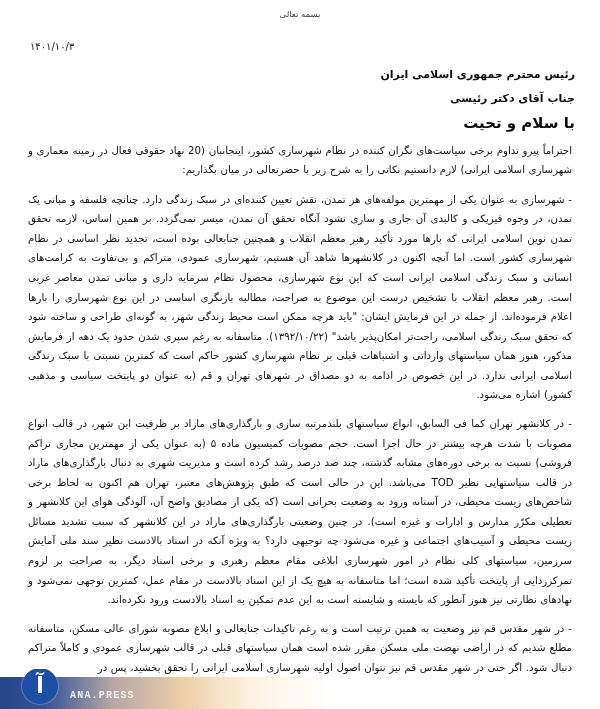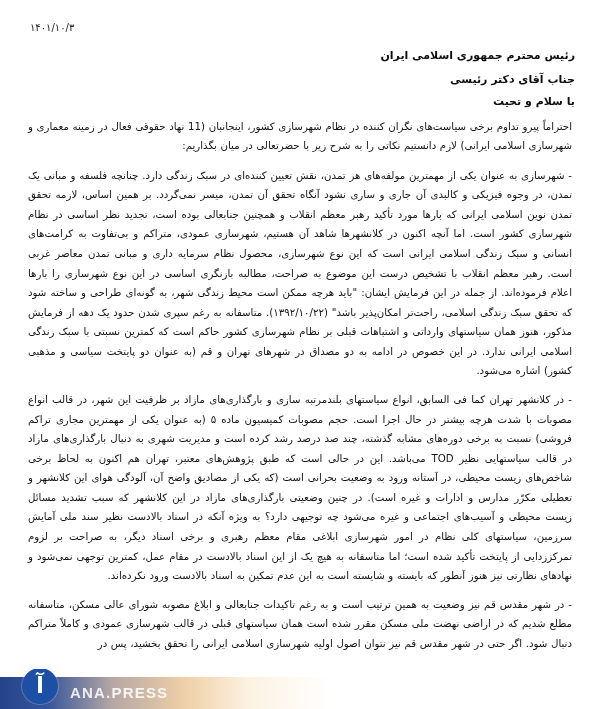--- a/index.html
+++ b/index.html
@@ -59,21 +59,21 @@
     color: #0d0d0d;
     margin: 0 0 0 0;
     padding: 0 0 8px 0;
     padding-right: 25px;
     line-height: 1.25;
   }
   .addressee-line.second {
     padding-bottom: 10px;
   }
   .salutation {
-    font-size: 11px;
+    font-size: 15px;
     font-weight: bold;
     color: #0d0d0d;
     padding-right: 25px;
     padding-bottom: 9px;
     text-align: right;
   }
   .body-area {
     padding: 0 28px 0 28px;
   }
   p.para {
@@ -129,51 +129,52 @@
     font-size: 22px;
     line-height: 36px;
     text-align: center;
     font-family: "DejaVu Sans", "Liberation Sans", sans-serif;
     font-weight: bold;
   }
   .wm-text {
     position: absolute;
     left: 70px;
     bottom: 8px;
-    font-size: 15px;
+    font-size: 10px;
     letter-spacing: 1.2px;
     color: rgba(255,255,255,0.86);
-    font-family: Liberation Sans, sans-serif;
+    font-family: Liberation Mono, monospace;
     font-weight: 600;
     direction: ltr;
     text-align: right;
   }
   .overlap-line {
     position: relative;
     z-index: 2;
   }
 </style>
 </head>
 <body>
 
 <div class="page">
 
+  <div class="basmala">بسمه تعالی</div>
 
   <div class="date-row">
     <span class="date-value">۱۴۰۱/۱۰/۳</span>
   </div>
 
   <div class="addressee-block">
     <div class="addressee-line second">رئیس محترم جمهوری اسلامی ایران</div>
     <div class="addressee-line">جناب آقای دکتر رئیسی</div>
     <div class="salutation">با سلام و تحیت</div>
   </div>
 
   <div class="body-area">
-    <p class="para intro">احتراماً پیرو تداوم برخی سیاست‌های نگران کننده در نظام شهرسازی کشور، اینجانبان (11 نهاد حقوقی فعال در زمینه معماری و شهرسازی اسلامی ایرانی) لازم دانستیم نکاتی را به شرح زیر با حضرتعالی در میان بگذاریم:</p>
+    <p class="para intro">احتراماً پیرو تداوم برخی سیاست‌های نگران کننده در نظام شهرسازی کشور، اینجانبان (20 نهاد حقوقی فعال در زمینه معماری و شهرسازی اسلامی ایرانی) لازم دانستیم نکاتی را به شرح زیر با حضرتعالی در میان بگذاریم:</p>
     <p class="para">- شهرسازی به عنوان یکی از مهمترین مولفه‌های هر تمدن، نقش تعیین کننده‌ای در سبک زندگی دارد. چنانچه فلسفه و مبانی یک تمدن، در وجوه فیزیکی و کالبدی آن جاری و ساری نشود آنگاه تحقق آن تمدن، میسر نمی‌گردد. بر همین اساس، لازمه تحقق تمدن نوین اسلامی ایرانی که بارها مورد تأکید رهبر معظم انقلاب و همچنین جنابعالی بوده است، تجدید نظر اساسی در نظام شهرسازی کشور است. اما آنچه اکنون در کلانشهرها شاهد آن هستیم، شهرسازی عمودی، متراکم و بی‌تفاوت به کرامت‌های انسانی و سبک زندگی اسلامی ایرانی است که این نوع شهرسازی، محصول نظام سرمایه داری و مبانی تمدن معاصر غربی است. رهبر معظم انقلاب با تشخیص درست این موضوع به صراحت، مطالبه بازنگری اساسی در این نوع شهرسازی را بارها اعلام فرموده‌اند. از جمله در این فرمایش ایشان: "باید هرچه ممکن است محیط زندگی شهر، به گونه‌ای طراحی و ساخته شود که تحقق سبک زندگی اسلامی، راحت‌تر امکان‌پذیر باشد" (۱۳۹۲/۱۰/۲۲). متاسفانه به رغم سپری شدن حدود یک دهه از فرمایش مذکور، هنوز همان سیاستهای وارداتی و اشتباهات قبلی بر نظام شهرسازی کشور حاکم است که کمترین نسبتی با سبک زندگی اسلامی ایرانی ندارد. در این خصوص در ادامه به دو مصداق در شهرهای تهران و قم (به عنوان دو پایتخت سیاسی و مذهبی کشور) اشاره می‌شود.</p>
     <p class="para">- در کلانشهر تهران کما فی السابق، انواع سیاستهای بلندمرتبه سازی و بارگذاری‌های مازاد بر ظرفیت این شهر، در قالب انواع مصوبات با شدت هرچه بیشتر در حال اجرا است. حجم مصوبات کمیسیون ماده ۵ (به عنوان یکی از مهمترین مجاری تراکم فروشی) نسبت به برخی دوره‌های مشابه گذشته، چند صد درصد رشد کرده است و مدیریت شهری به دنبال بارگذاری‌های مازاد در قالب سیاستهایی نظیر TOD می‌باشد. این در حالی است که طبق پژوهش‌های معتبر، تهران هم اکنون به لحاظ برخی شاخص‌های زیست محیطی، در آستانه ورود به وضعیت بحرانی است (که یکی از مصادیق واضح آن، آلودگی هوای این کلانشهر و تعطیلی مکرّر مدارس و ادارات و غیره است). در چنین وضعیتی بارگذاری‌های مازاد در این کلانشهر که سبب تشدید مسائل زیست محیطی و آسیب‌های اجتماعی و غیره می‌شود چه توجیهی دارد؟ به ویژه آنکه در اسناد بالادست نظیر سند ملی آمایش سرزمین، سیاستهای کلی نظام در امور شهرسازی ابلاغی مقام معظم رهبری و برخی اسناد دیگر، به صراحت بر لزوم تمرکززدایی از پایتخت تأکید شده است؛ اما متاسفانه به هیچ یک از این اسناد بالادست در مقام عمل، کمترین توجهی نمی‌شود و نهادهای نظارتی نیز هنوز آنطور که بایسته و شایسته است به این عدم تمکین به اسناد بالادست ورود نکرده‌اند.</p>
     <p class="para overlap-line">- در شهر مقدس قم نیز وضعیت به همین ترتیب است و به رغم تاکیدات جنابعالی و ابلاغ مصوبه شورای عالی مسکن، متاسفانه مطلع شدیم که در اراضی نهضت ملی مسکن مقرر شده است همان سیاستهای قبلی در قالب شهرسازی عمودی و کاملاً متراکم دنبال شود. اگر حتی در شهر مقدس قم نیز نتوان اصول اولیه شهرسازی اسلامی ایرانی را تحقق بخشید، پس در</p>
   </div>
 
   <div class="watermark">
     <div class="wm-band"></div>
     <div class="wm-logo">
       <div class="wm-logo-glyph">آ</div>
     </div>

